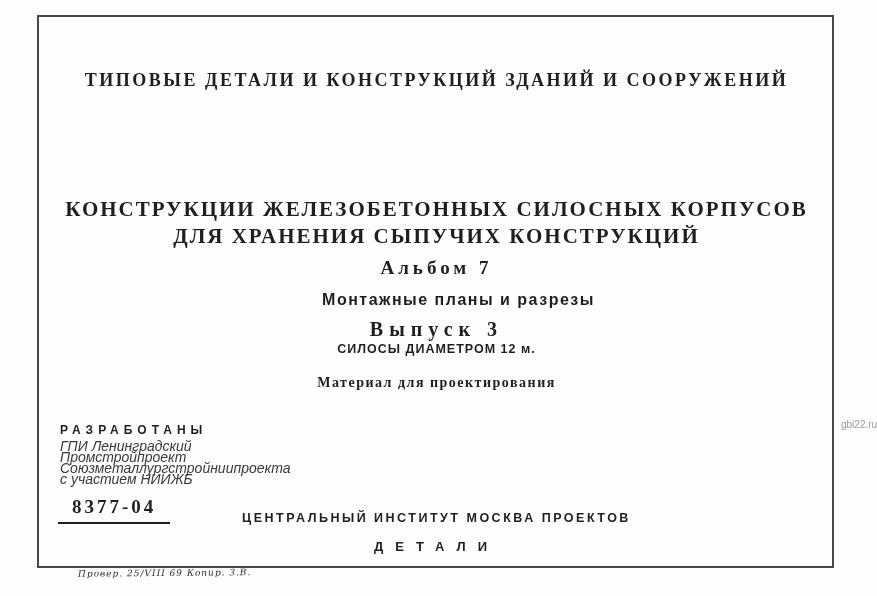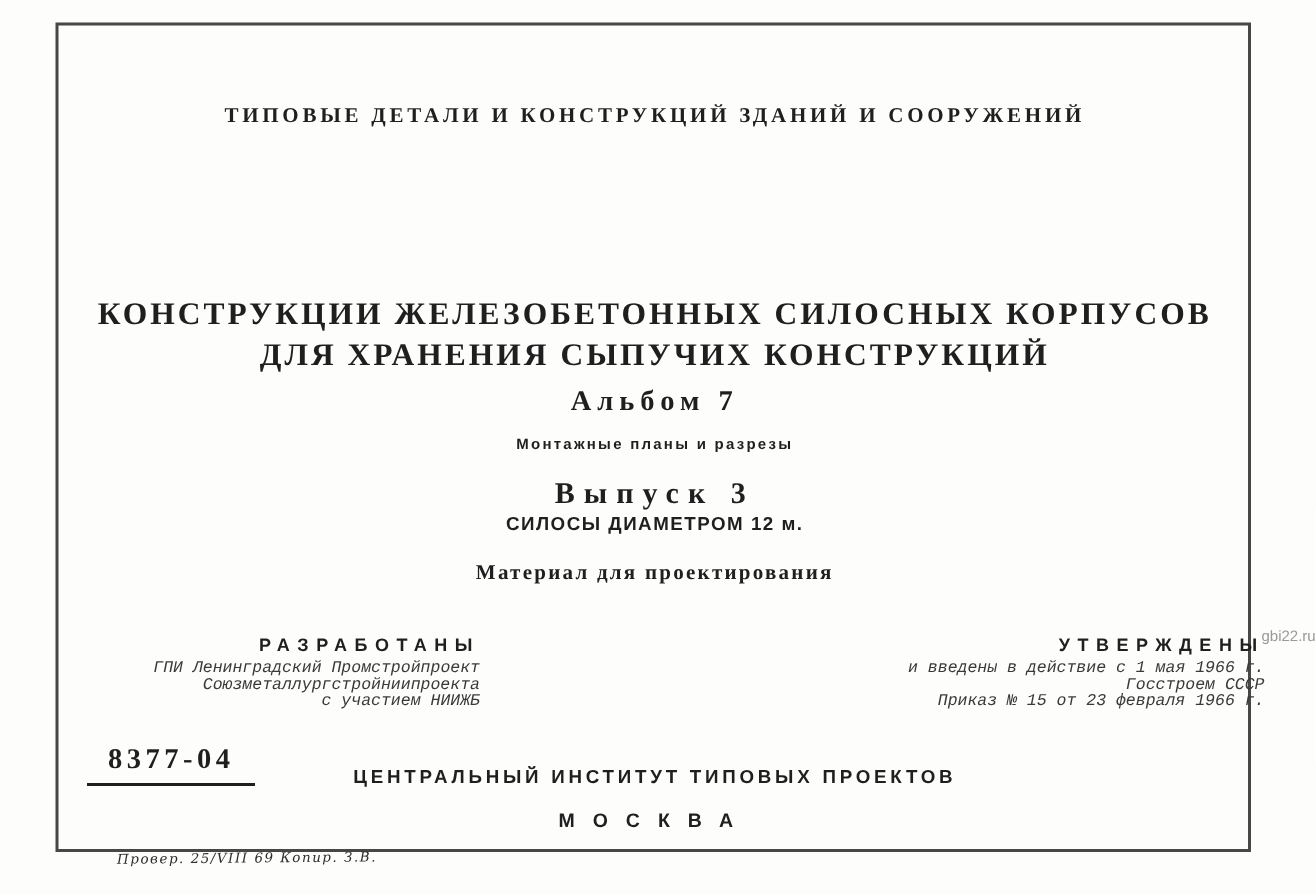--- a/index.html
+++ b/index.html
@@ -26,21 +26,21 @@
     box-sizing: border-box;
   }
   .centered {
     position: absolute;
     left: 37px;
     width: 799px;
     text-align: center;
   }
   .series-line1 {
     top: 70px;
-    font-size: 14px;
+    font-size: 18px;
     font-weight: bold;
     letter-spacing: 2.5px;
   }
   .series-line2 {
     top: 113px;
     font-size: 16px;
     font-weight: bold;
     letter-spacing: 3px;
   }
   .main-title {
@@ -51,24 +51,25 @@
     line-height: 27px;
   }
   .album-label {
     top: 257px;
     font-size: 19px;
     font-weight: bold;
     letter-spacing: 4px;
   }
   .album-subtitle {
     top: 291px;
-    font-size: 10px;
+    font-size: 16px;
     font-weight: bold;
     letter-spacing: 1.5px;
     font-family: "Liberation Sans", sans-serif;
+    padding-left: 22px;
   }
   .issue-label {
     top: 318px;
     font-size: 20px;
     font-weight: bold;
     letter-spacing: 6px;
   }
   .issue-subtitle {
     top: 342px;
     font-size: 12.5px;
@@ -77,35 +78,35 @@
     font-family: "Liberation Sans", sans-serif;
   }
   .purpose {
     top: 375px;
     font-size: 14px;
     font-weight: bold;
     letter-spacing: 1.5px;
   }
   .org-block {
     position: absolute;
-    text-align: right;
+    text-align: left;
   }
   .org-block .org-heading {
     font-size: 12px;
     font-weight: bold;
     letter-spacing: 5px;
     font-family: "Liberation Sans", sans-serif;
     margin-bottom: 4px;
   }
   .org-block .org-line {
-    font-size: 11px;
+    font-size: 14px;
     font-style: italic;
     line-height: 11px;
     color: #3a3a3a;
-    font-family: Liberation Mono, monospace;
+    font-family: Liberation Sans, sans-serif;
   }
   .developed-block {
     left: 60px;
     top: 423px;
     width: 260px;
   }
   .approved-block {
     left: 588px;
     top: 423px;
     width: 255px;
@@ -174,29 +175,23 @@
   <div class="centered issue-subtitle">СИЛОСЫ ДИАМЕТРОМ 12 м.</div>
   <div class="centered purpose">Материал для проектирования</div>
 
   <div class="org-block developed-block">
     <div class="org-heading">РАЗРАБОТАНЫ</div>
     <div class="org-line">ГПИ Ленинградский Промстройпроект</div>
     <div class="org-line">Союзметаллургстройниипроекта</div>
     <div class="org-line">с участием НИИЖБ</div>
   </div>
 
-  <div class="org-block approved-block">
-    <div class="org-heading">УТВЕРЖДЕНЫ</div>
-    <div class="org-line">и введены в действие с 1 мая 1966 г.</div>
-    <div class="org-line">Госстроем СССР</div>
-    <div class="org-line">Приказ № 15 от 23 февраля 1966 г.</div>
-  </div>
 
   <div class="doc-number">8377-04</div>
 
-  <div class="centered institute">ЦЕНТРАЛЬНЫЙ ИНСТИТУТ ТИПОВЫХ ПРОЕКТОВ</div>
-  <div class="centered city">МОСКВА</div>
+  <div class="centered institute">ЦЕНТРАЛЬНЫЙ ИНСТИТУТ МОСКВА ПРОЕКТОВ</div>
+  <div class="centered city">ДЕТАЛИ</div>
 
   <div class="watermark">gbi22.ru</div>
 
   <div class="handwritten">Провер. 25/VIII 69 Копир. З.В.</div>
 
 </div>
 
 </body></html>

